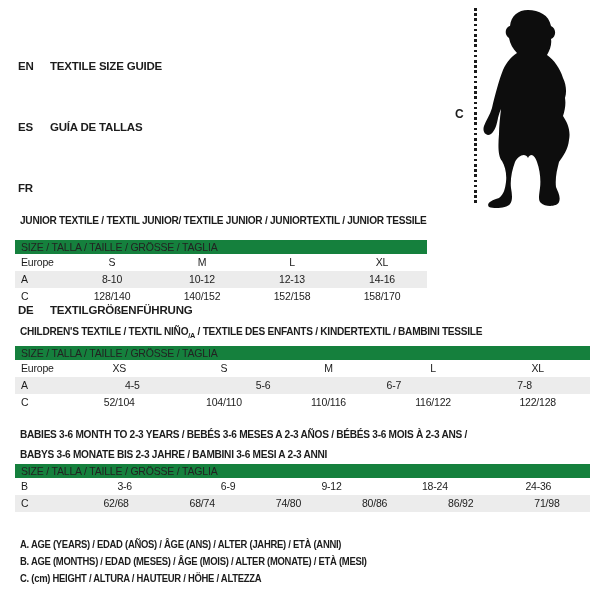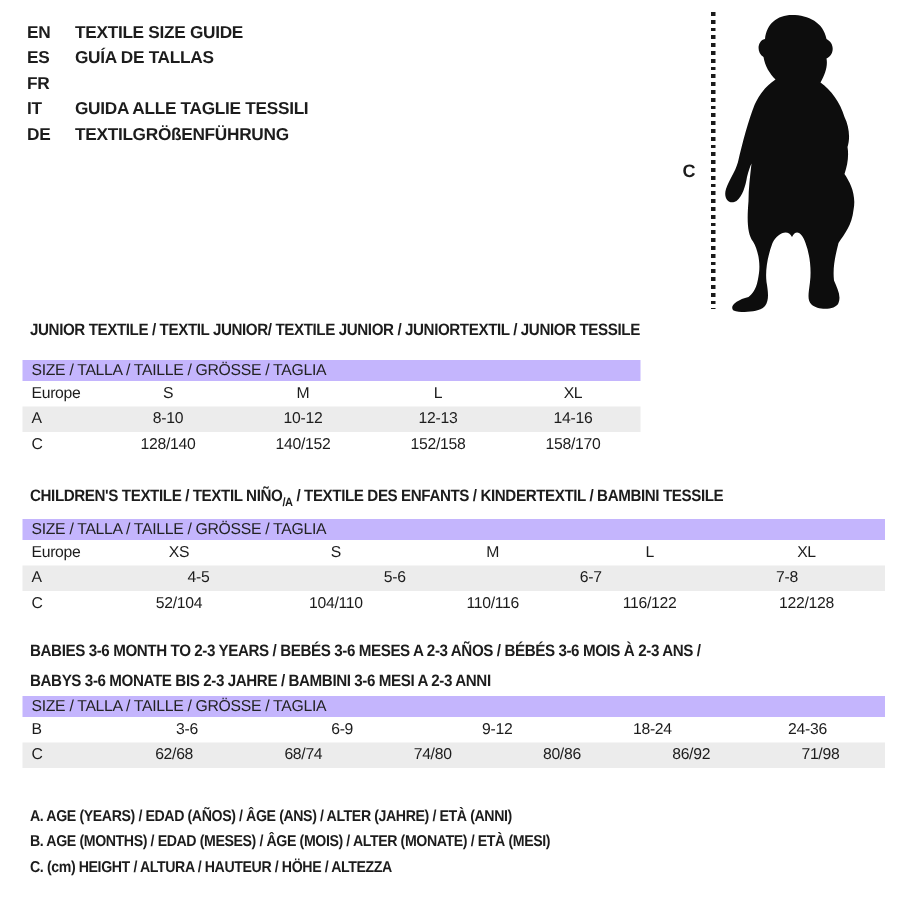--- a/index.html
+++ b/index.html
@@ -1,21 +1,21 @@
 <!DOCTYPE html>
 <html><head>
 <meta charset="utf-8">
 <style>
   html,body{margin:0;padding:0;background:#fff;}
   .page{position:relative;width:600px;height:600px;background:#ffffff;overflow:hidden;
         font-family:"Liberation Sans","DejaVu Sans",sans-serif;color:#1c1c1c;}
 
   
   .lang-block{position:absolute;top:14px;left:18px;}
-  .lang-row{display:flex;height:17px;line-height:17px;font-weight:bold;font-size:11.5px;letter-spacing:-0.2px;}
+  .lang-row{display:flex;height:17px;line-height:17px;font-weight:bold;font-size:11.5px;letter-spacing:-0.2px;margin-top:44px;}
   .lang-code{width:32px;}
 
   
   .dash-line{position:absolute;left:474px;top:8px;width:2.5px;height:198px;
              background:repeating-linear-gradient(to bottom,#1a1a1a 0 2.6px,transparent 2.6px 5.2px);}
   .figure-label{position:absolute;left:455px;top:107px;font-weight:bold;font-size:12px;}
   .baby-svg{position:absolute;left:483px;top:10px;}
 
   
   .sec-title{position:absolute;left:20px;font-weight:bold;font-size:11px;letter-spacing:-0.3px;
@@ -23,23 +23,23 @@
   .t1-title{top:214px;}
   .t2-title{top:325px;}
   .t3-title{top:424px;line-height:20px;}
   .sub{font-size:8px;vertical-align:sub;}
 
   
   .size-table{position:absolute;left:15px;font-size:10.5px;letter-spacing:-0.2px;}
   .t1{top:240px;width:412px;}
   .t2{top:346px;width:575px;}
   .t3{top:464px;width:575px;}
-  .bar{height:14px;line-height:14.5px;background:#c4b5fd;padding-left:6px;box-sizing:border-box;
+  .bar{height:14px;line-height:14.5px;background:#15803d;padding-left:6px;box-sizing:border-box;
        color:#222;white-space:nowrap;}
-  .trow{display:flex;height:17px;line-height:17px;}
+  .trow{display:flex;height:17px;line-height:17px;justify-content:center;}
   .trow.alt{background:#ececec;}
   .tlabel{width:52px;padding-left:6px;box-sizing:border-box;}
   .t3 .tlabel{width:58px;}
   .tcell{flex:1;text-align:center;}
 
   
   .footnotes{position:absolute;left:20px;top:536px;font-weight:bold;font-size:10.5px;
              letter-spacing:-0.3px;line-height:17px;transform:scaleX(0.9);transform-origin:left top;
              white-space:nowrap;}
 </style>

